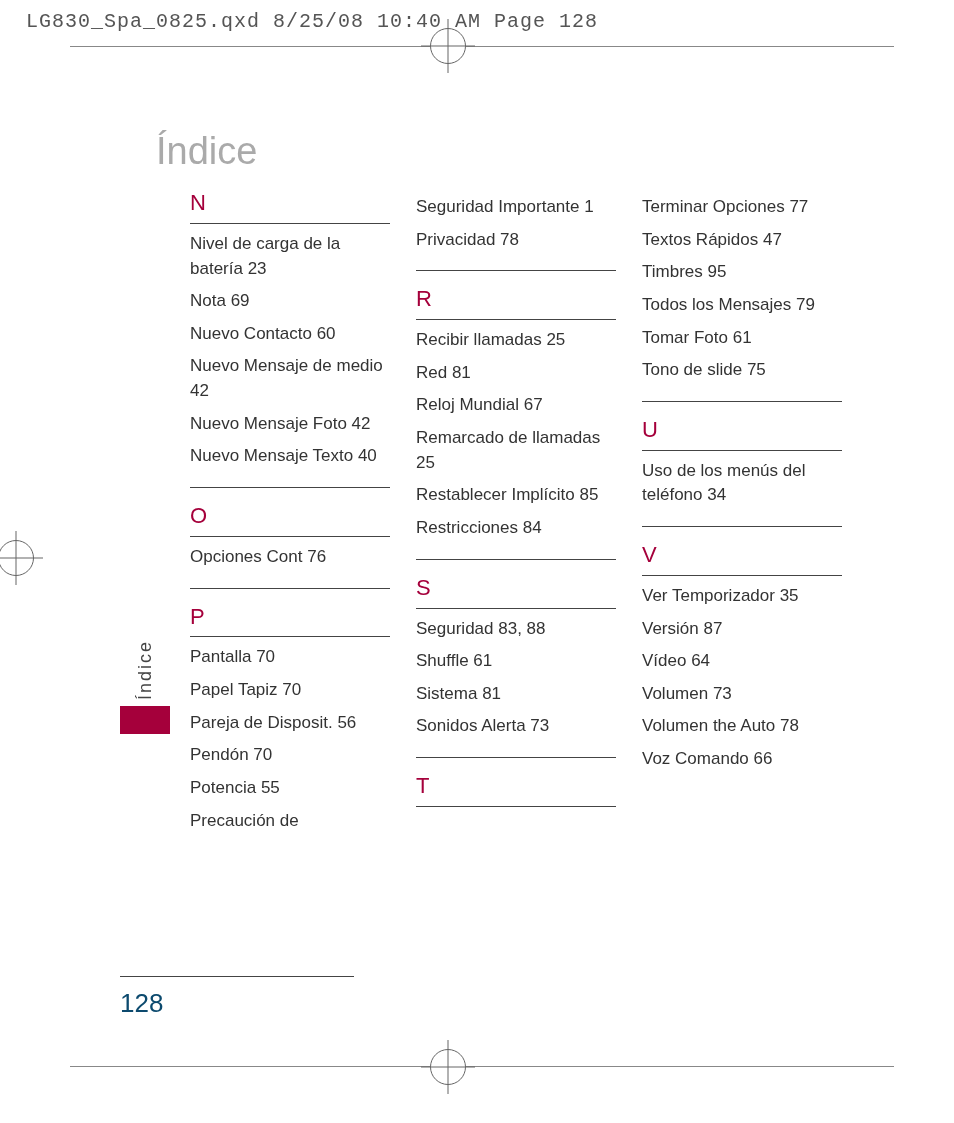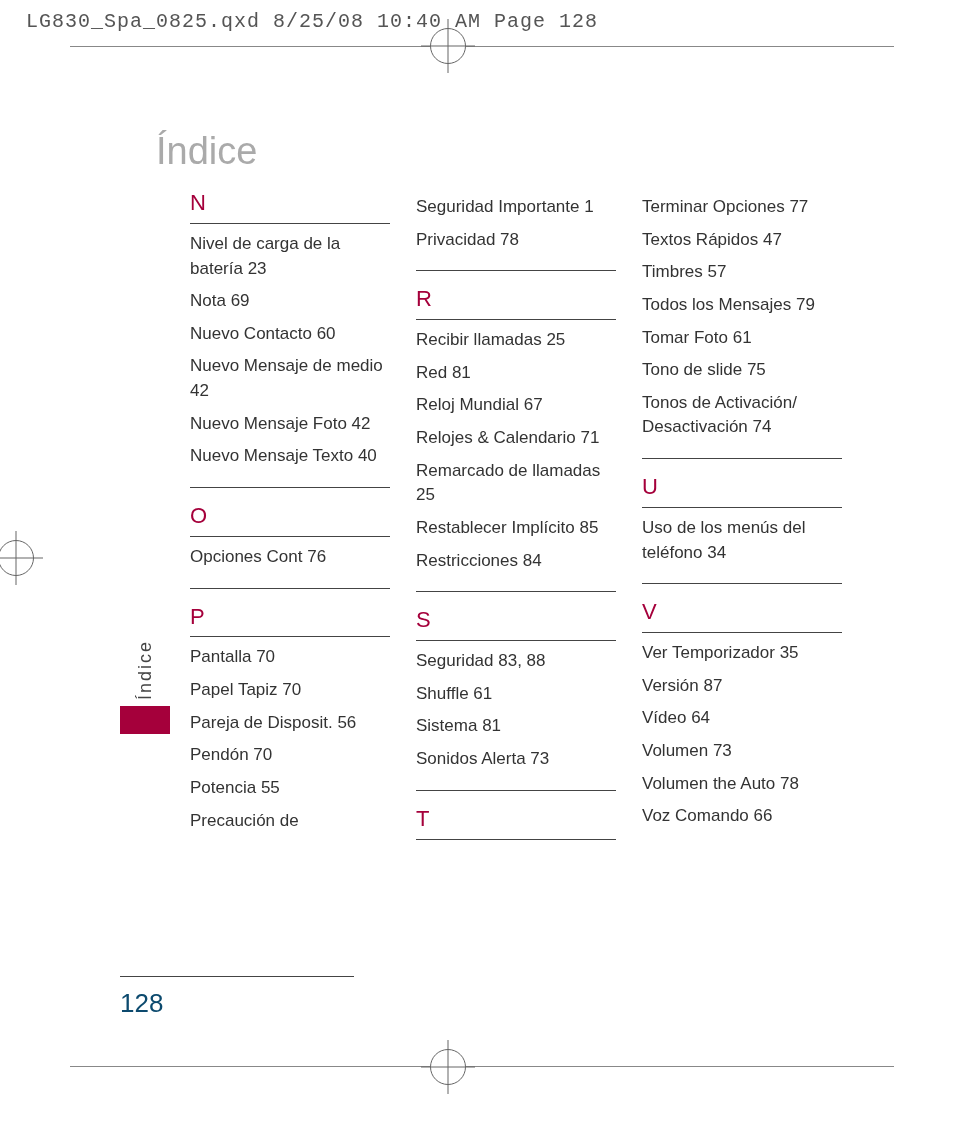--- a/index.html
+++ b/index.html
@@ -184,43 +184,41 @@
       </div>
       <div class="col">
         <div class="entry">Seguridad Importante 1</div>
         <div class="entry">Privacidad 78</div>
         <hr class="sep-above">
         <div class="letter">R</div>
         <hr class="sep">
         <div class="entry">Recibir llamadas 25</div>
         <div class="entry">Red 81</div>
         <div class="entry">Reloj Mundial 67</div>
-        <div class="entry">Relojes &amp; Calendario 71</div>
         <div class="entry">Remarcado de llamadas 25</div>
         <div class="entry">Restablecer Implícito 85</div>
         <div class="entry">Restricciones 84</div>
         <hr class="sep-above">
         <div class="letter">S</div>
         <hr class="sep">
         <div class="entry">Seguridad 83, 88</div>
         <div class="entry">Shuffle 61</div>
         <div class="entry">Sistema 81</div>
         <div class="entry">Sonidos Alerta 73</div>
         <hr class="sep-above">
         <div class="letter">T</div>
         <hr class="sep">
       </div>
       <div class="col">
         <div class="entry">Terminar Opciones 77</div>
         <div class="entry">Textos Rápidos 47</div>
-        <div class="entry">Timbres 57</div>
+        <div class="entry">Timbres 95</div>
         <div class="entry">Todos los Mensajes 79</div>
         <div class="entry">Tomar Foto 61</div>
         <div class="entry">Tono de slide 75</div>
-        <div class="entry">Tonos de Activación/ Desactivación 74</div>
         <hr class="sep-above">
         <div class="letter">U</div>
         <hr class="sep">
         <div class="entry">Uso de los menús del teléfono 34</div>
         <hr class="sep-above">
         <div class="letter">V</div>
         <hr class="sep">
         <div class="entry">Ver Temporizador 35</div>
         <div class="entry">Versión 87</div>
         <div class="entry">Vídeo 64</div>

